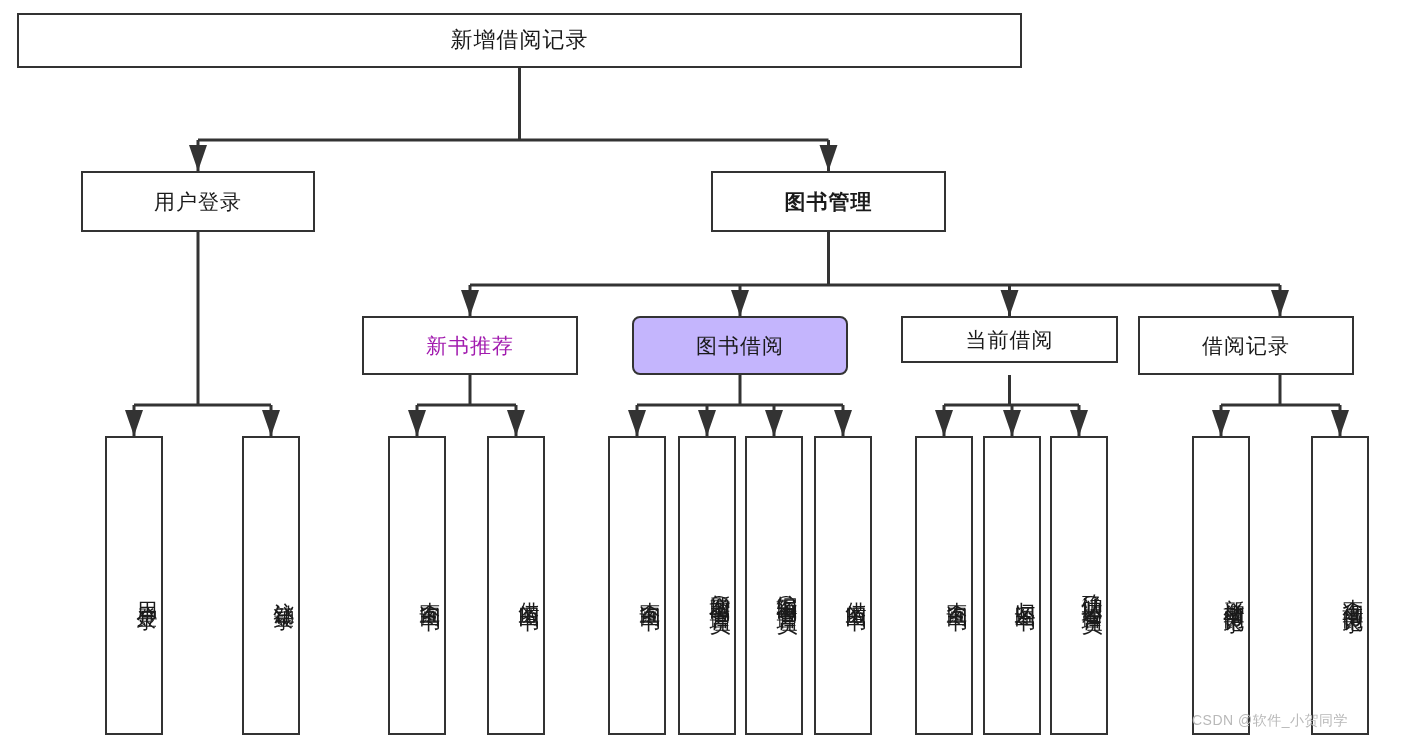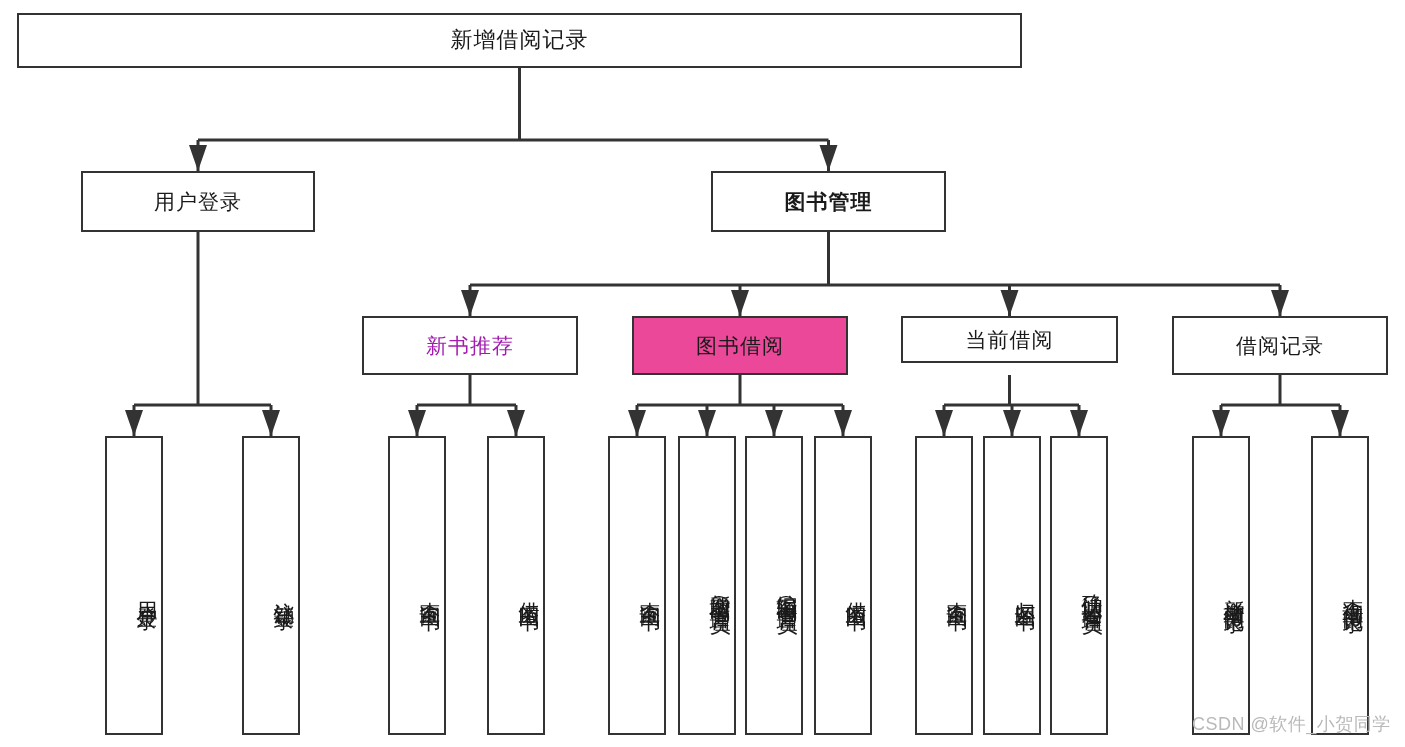--- a/index.html
+++ b/index.html
@@ -53,21 +53,21 @@
     justify-content: center;
   }
   .node.vert .vtext {
     writing-mode: vertical-rl;
     text-orientation: upright;
     display: block;
     white-space: nowrap;
   }
   .watermark {
     position: absolute;
-    font-size: 18px;
+    font-size: 14px;
     color: #b9b9b9;
     white-space: nowrap;
     letter-spacing: 0.5px;
   }
 </style>
 </head>
 <body>
 
 <div id="stage">
   <svg id="wires" viewBox="0 0 1405 747" xmlns="http://www.w3.org/2000/svg">
@@ -130,27 +130,27 @@
       </div>
       <div class="node horiz" style="left: 81px; top: 171px; width: 234px; height: 61px; border-color: rgb(51, 51, 51); background: rgb(255, 255, 255); color: rgb(26, 26, 26);">
         <span class="htext">用户登录</span>
       </div>
       <div class="node horiz" style="left: 711px; top: 171px; width: 235px; height: 61px; border-color: rgb(51, 51, 51); background: rgb(255, 255, 255); color: rgb(26, 26, 26); font-weight: bold;">
         <span class="htext">图书管理</span>
       </div>
       <div class="node horiz" style="left: 362px; top: 316px; width: 216px; height: 59px; border-color: rgb(51, 51, 51); background: rgb(255, 255, 255); color: #a21caf;">
         <span class="htext">新书推荐</span>
       </div>
-      <div class="node horiz" style="left: 632px; top: 316px; width: 216px; height: 59px; border-color: rgb(51, 51, 51); background: #ec4899; color: rgb(26, 26, 26);">
+      <div class="node horiz" style="left: 632px; top: 316px; width: 216px; height: 59px; border-color: rgb(51, 51, 51); background: #c4b5fd; color: rgb(26, 26, 26); border-radius: 8px;">
         <span class="htext">图书借阅</span>
       </div>
       <div class="node horiz" style="left: 901px; top: 316px; width: 217px; height: 47px; border-color: rgb(51, 51, 51); background: rgb(255, 255, 255); color: rgb(26, 26, 26);">
         <span class="htext">当前借阅</span>
       </div>
-      <div class="node horiz" style="left: 1172px; top: 316px; width: 216px; height: 59px; border-color: rgb(51, 51, 51); background: rgb(255, 255, 255); color: rgb(26, 26, 26);">
+      <div class="node horiz" style="left: 1138px; top: 316px; width: 216px; height: 59px; border-color: rgb(51, 51, 51); background: rgb(255, 255, 255); color: rgb(26, 26, 26);">
         <span class="htext">借阅记录</span>
       </div>
       <div class="node vert" style="left: 105px; top: 436px; width: 58px; height: 299px; border-color: rgb(51, 51, 51); background: rgb(255, 255, 255); color: rgb(26, 26, 26);">
         <span class="vtext">用户登录</span>
       </div>
       <div class="node vert" style="left: 242px; top: 436px; width: 58px; height: 299px; border-color: rgb(51, 51, 51); background: rgb(255, 255, 255); color: rgb(26, 26, 26);">
         <span class="vtext">注销登录</span>
       </div>
       <div class="node vert" style="left: 388px; top: 436px; width: 58px; height: 299px; border-color: rgb(51, 51, 51); background: rgb(255, 255, 255); color: rgb(26, 26, 26);">
         <span class="vtext">查询图书</span>

